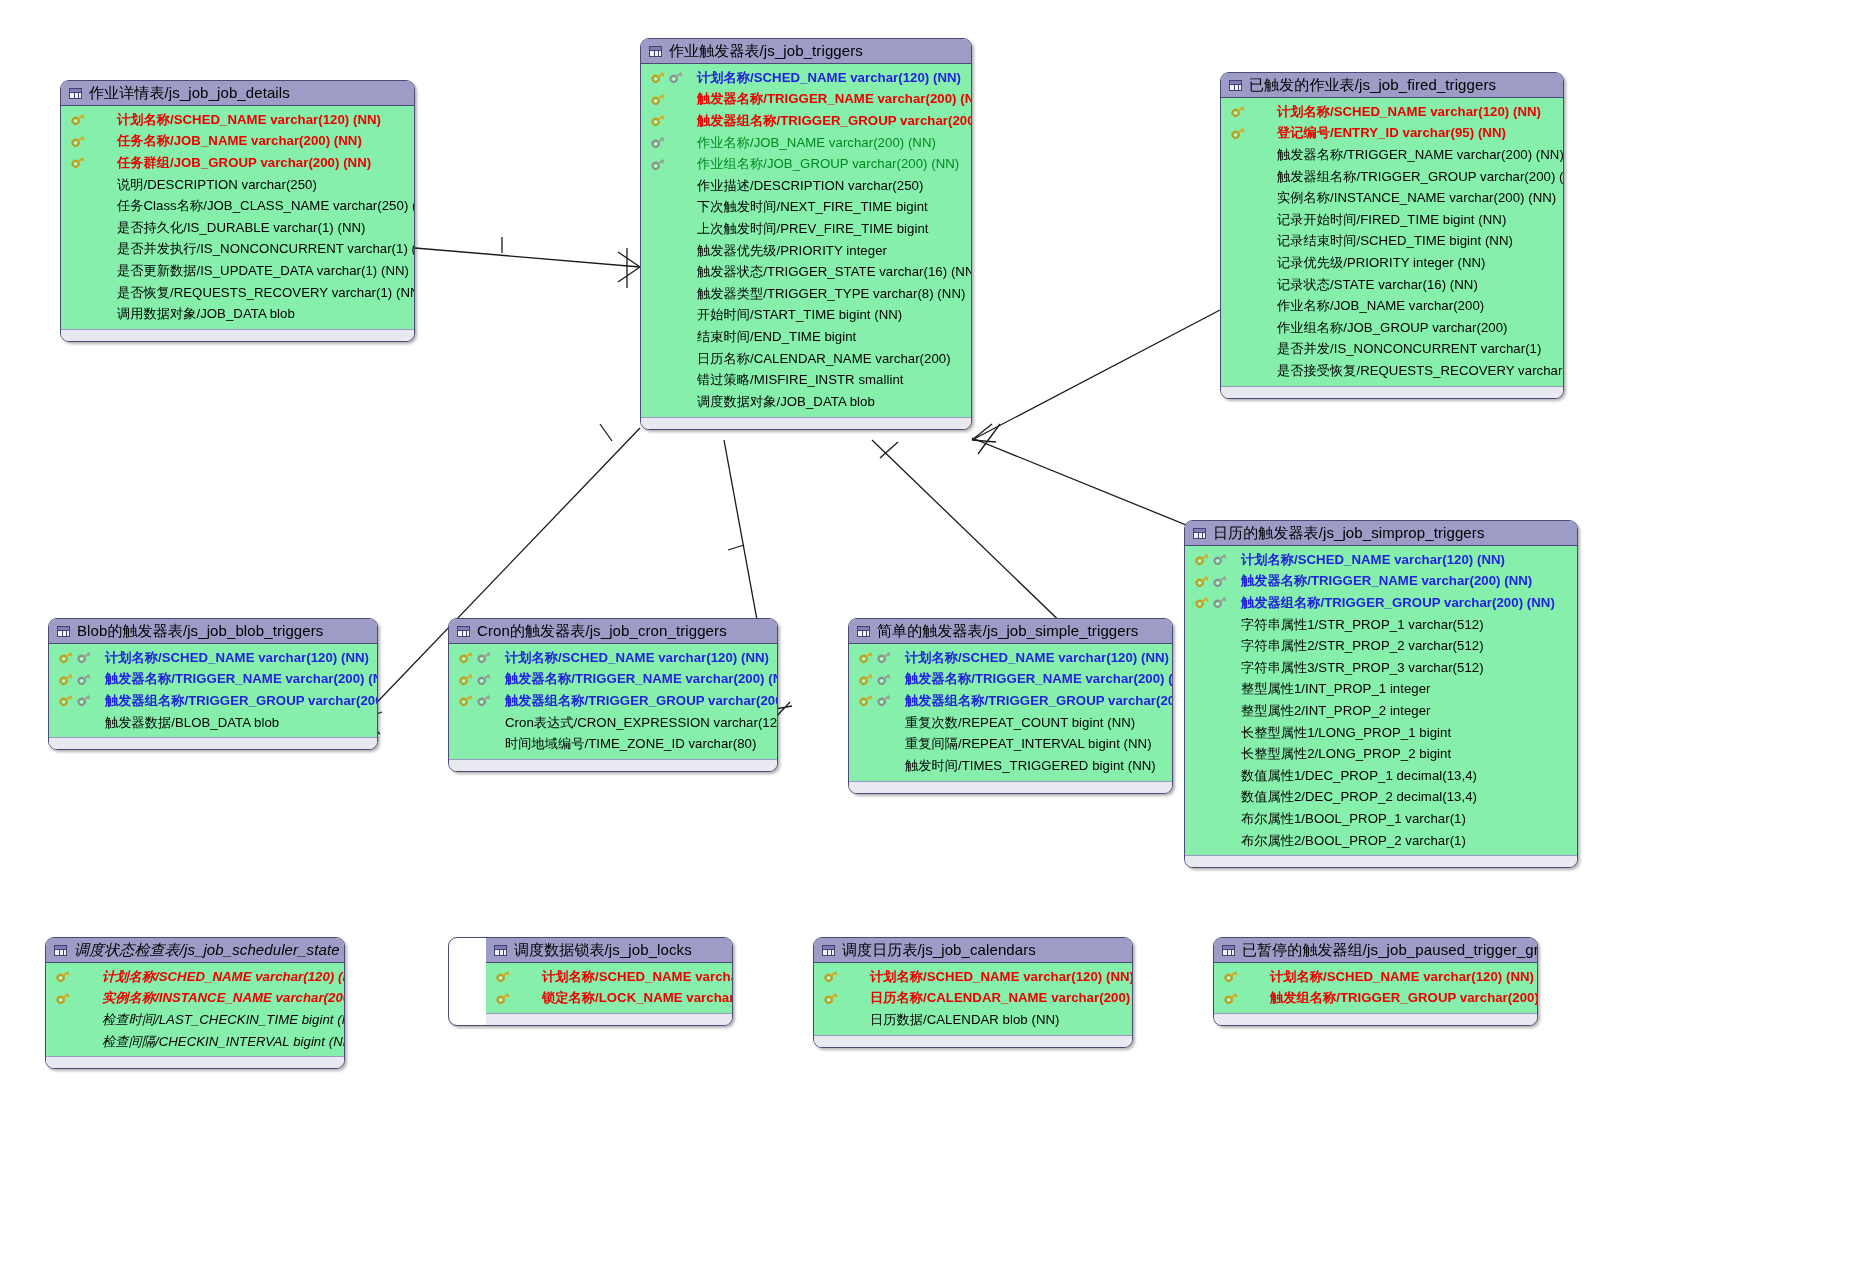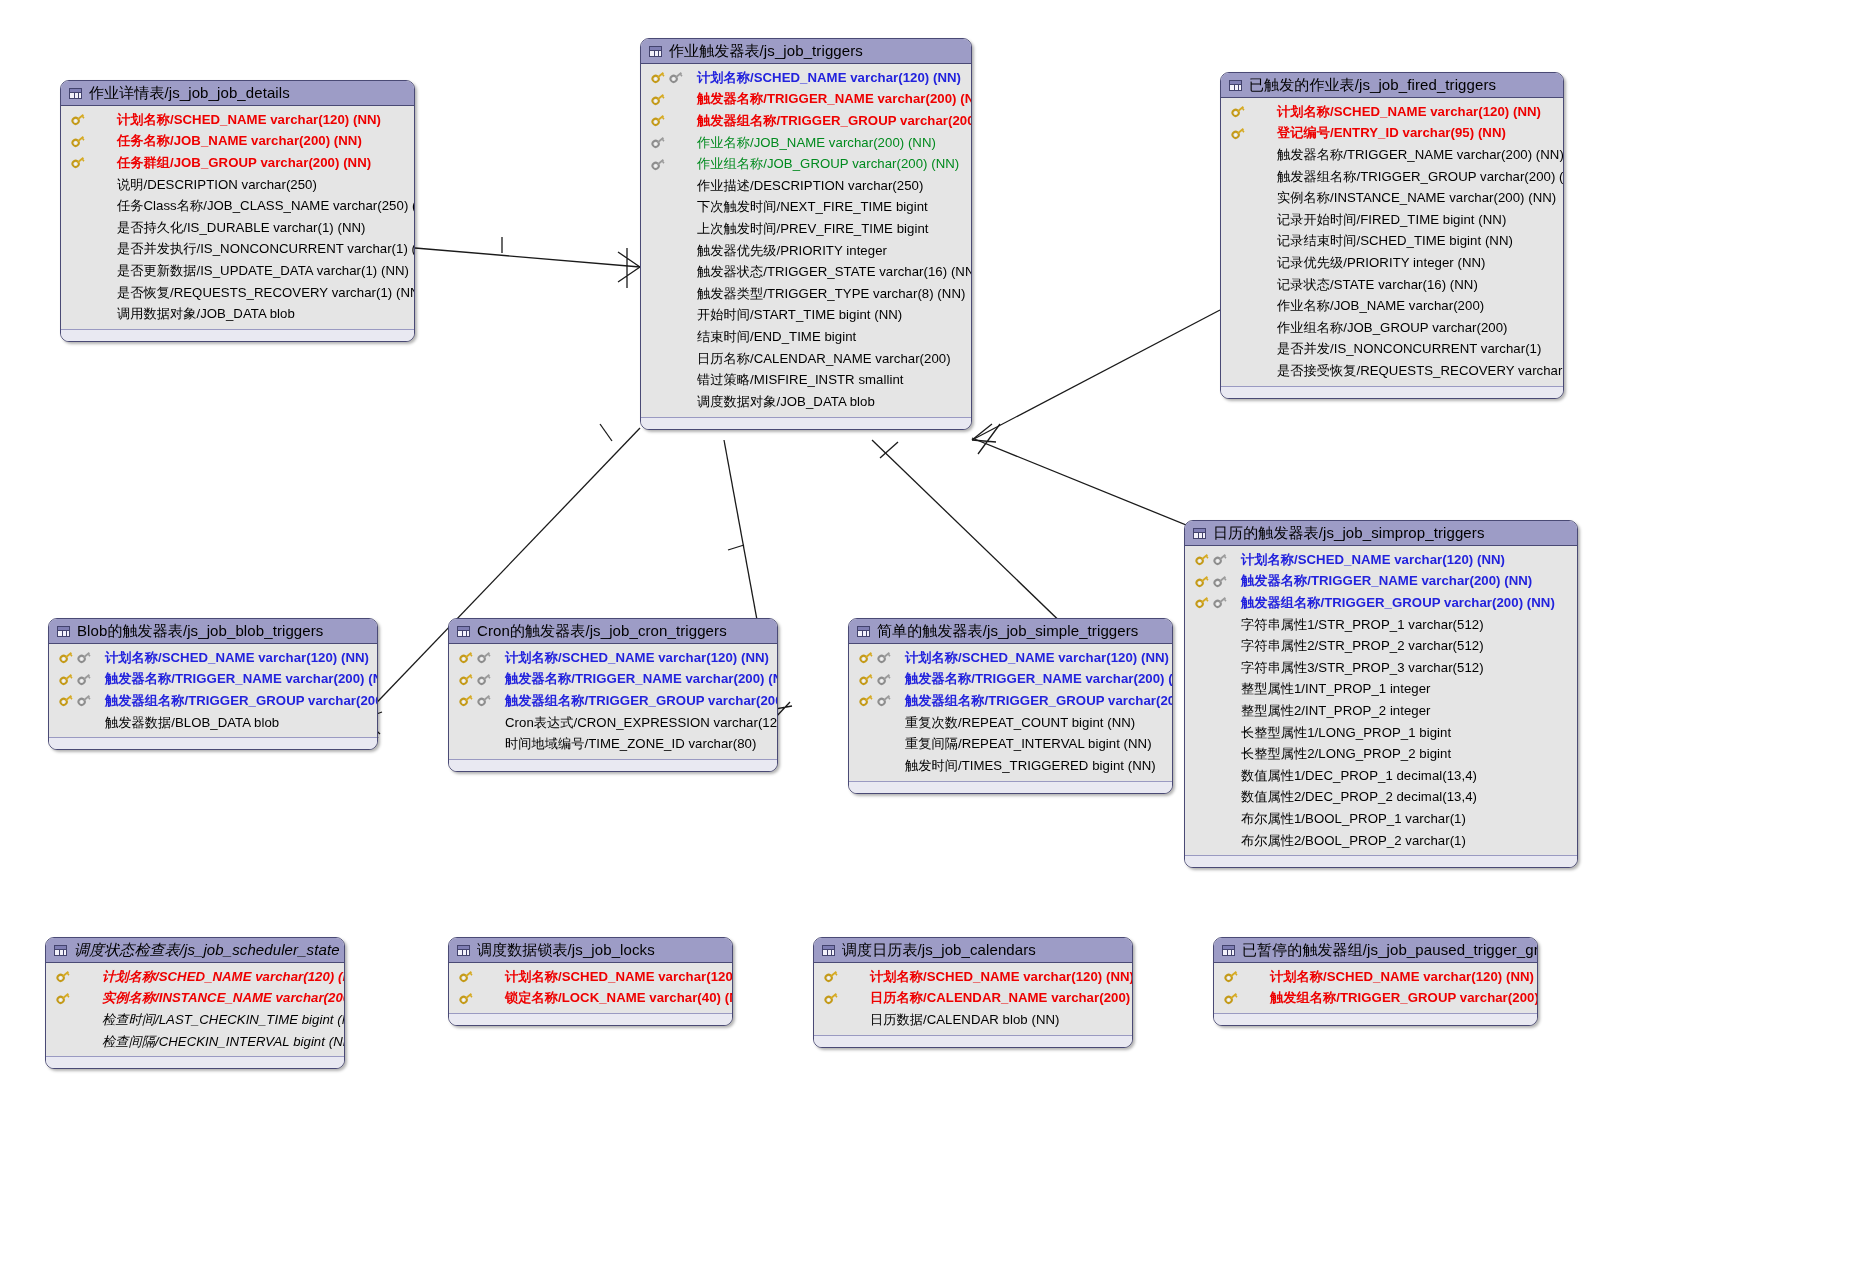--- a/index.html
+++ b/index.html
@@ -71,21 +71,21 @@
     background: #43436d;
     box-shadow: 4px 0 0 0 #43436d;
   }
   .ent-title {
     font-size: 15px;
     color: #000000;
     white-space: nowrap;
     letter-spacing: 0.1px;
   }
   .ent-body {
-    background: #e5e5e5;
+    background: #86efac;
     padding: 3px 0 4px 0;
   }
   .ent-footer {
     height: 11px;
     background: #e9e9f2;
     border-top: 1px solid #9a9ac2;
   }
   .attr {
     display: flex;
     align-items: center;
@@ -897,21 +897,21 @@
           <span class="keyslot"></span>
           <span class="attr-text t-plain">检查时间/LAST_CHECKIN_TIME bigint (NN)</span>
         </div>
         <div class="attr">
           <span class="keyslot"></span>
           <span class="attr-text t-plain">检查间隔/CHECKIN_INTERVAL bigint (NN)</span>
         </div>
       </div>
       <div class="ent-footer"></div>
     </div>
-    <div class="entity" style="left: 448px; top: 937px; width: 285px;">
+    <div class="entity" style="left: 448px; top: 937px; width: 285px; padding-left: 37px;">
       <div class="ent-header">
         <span class="tbl-icon"></span>
         <span class="ent-title">调度数据锁表/js_job_locks</span>
       </div>
       <div class="ent-body">
         <div class="attr">
           <span class="keyslot">
             <span class="key">
               <svg width="15" height="13" viewBox="0 0 15 13">
                 <g transform="rotate(-38 7 6)">

